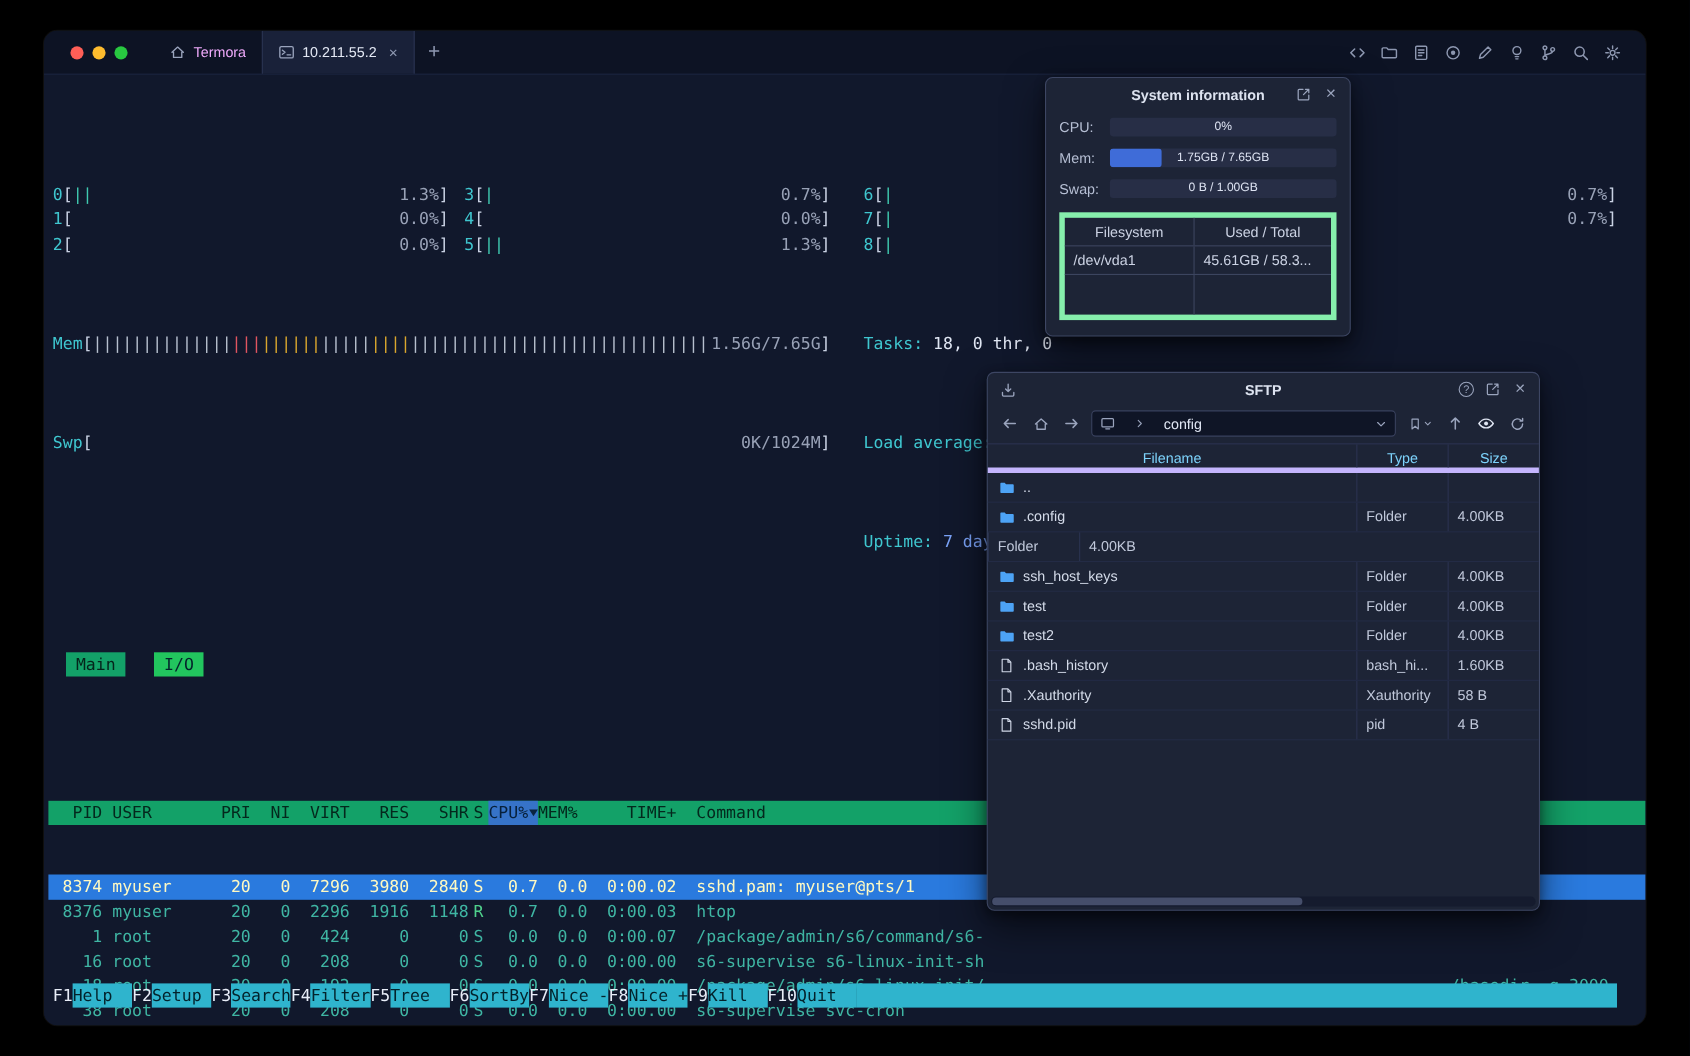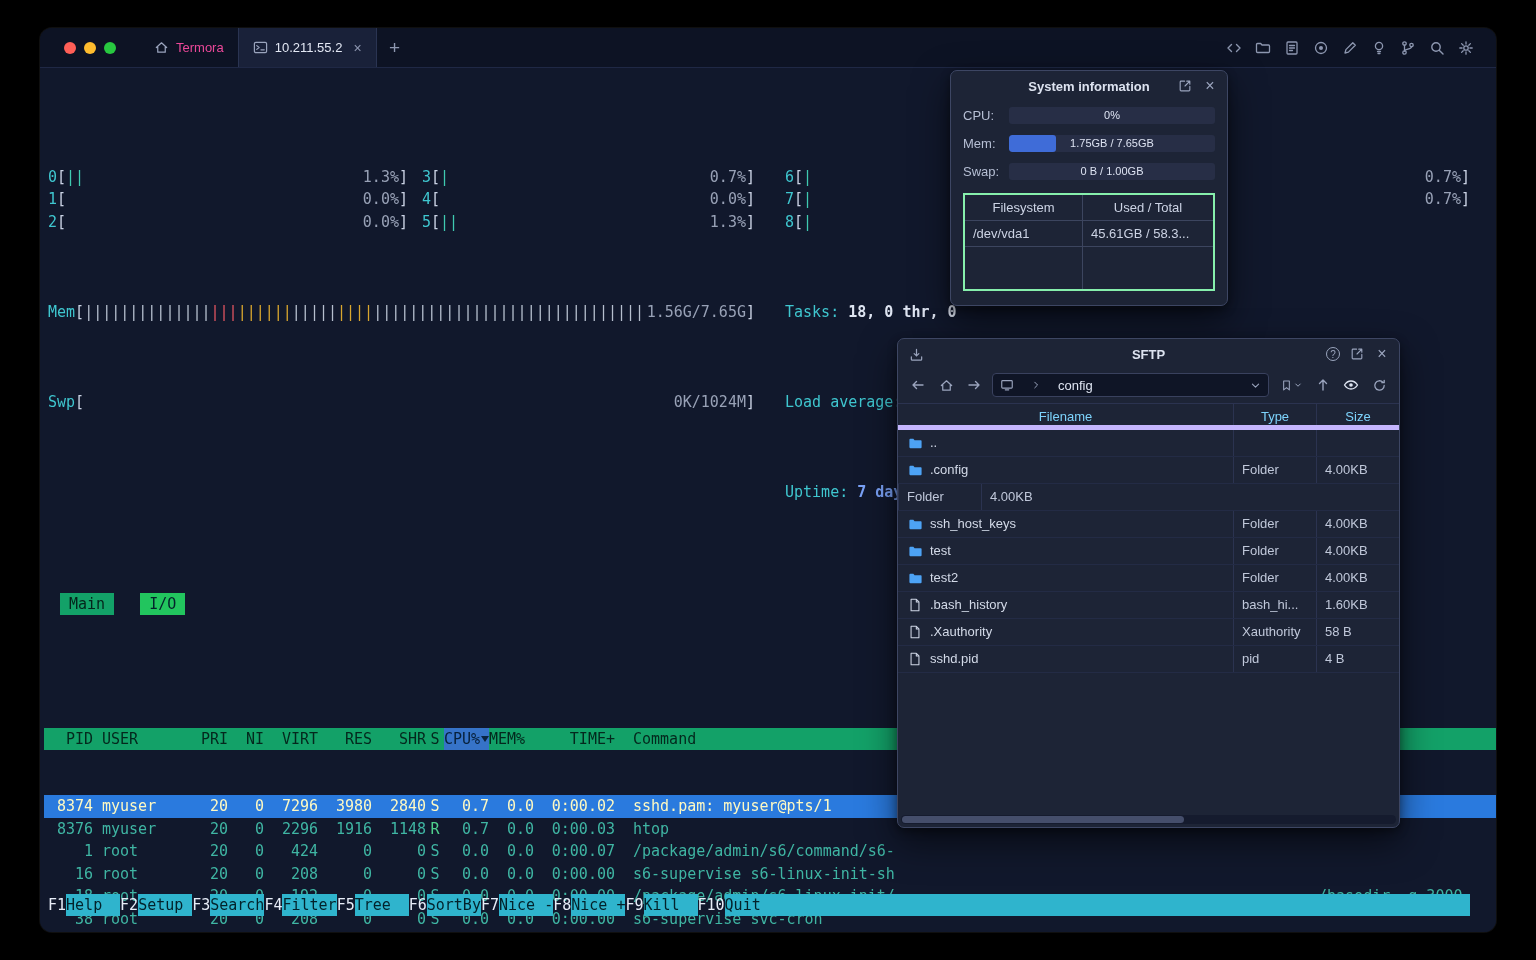--- a/index.html
+++ b/index.html
@@ -7,21 +7,21 @@
   svg{display:block}
 
   .window{position:absolute;left:40px;top:28px;width:1456px;height:904px;background:#11182c;
     border-radius:12px;overflow:hidden;box-shadow:0 0 0 1px rgba(255,255,255,.06),0 20px 60px rgba(0,0,0,.6)}
 
   
   .titlebar{height:40px;background:#0d1324;border-bottom:1px solid #1f2845;display:flex;align-items:stretch}
   .lights{display:flex;gap:8px;align-items:center;padding:0 24px 0 24px}
   .light{width:12px;height:12px;border-radius:50%}
   .tl-close{background:#ff5f57}.tl-min{background:#febc2e}.tl-zoom{background:#28c840}
-  .tab{display:flex;align-items:center;gap:7px;padding:0 14px;font-size:13px;color:#ec4899;cursor:default}
+  .tab{display:flex;align-items:center;gap:7px;padding:0 14px;font-size:13px;color:#f0abfc;cursor:default}
   .tab.active{background:#192139;border-left:1px solid #2a3452;border-right:1px solid #2a3452;color:#e3e8f4}
   .tab .ticon{color:#9aa4bd}
   .tclose{margin-left:4px;color:#8d97b0;font-size:14px;line-height:1}
   .newtab{width:36px;display:flex;align-items:center;justify-content:center;color:#8d97b0;font-size:19px}
   .tbicons{margin-left:auto;display:flex;align-items:center;gap:12px;padding-right:22px}
   .tbicon{width:17px;height:17px;color:#8d97b0;display:flex;align-items:center;justify-content:center}
 
   
   .terminal{position:absolute;left:0;right:0;top:40px;bottom:0;background:#11182c;
     font-family:"DejaVu Sans Mono",monospace;font-size:15px;line-height:22.5px;color:#3fb5a3;
@@ -32,21 +32,21 @@
   .meter{display:flex;min-width:0}
   .mt1{width:360px;margin-right:14px}
   .mt2{flex:1}.mt3{flex:1}
   .meter .sp{flex:1}
   .mlab{color:#3fc6cf}
   .mbr{color:#cad2e4}
   .mbars{color:#3fc9b0;overflow:hidden}
   .mpct,.mtext{color:#98a1b6}
   .seg-g{color:#b6bfce}.seg-r{color:#e05561}.seg-y{color:#d9a62e}
   .tlab{color:#3fc6cf}
-  .tval{color:#dfe5f2;font-weight:bold}
+  .tval{color:#dfe5f2;font-weight:normal}
   .tval.up{color:#7aa2f7}
 
   .htabs{display:flex;gap:26px;margin:22px 0 0 12px}
   .htab{padding:0 9px}
   .htab-main{background:#13a168;color:#05241b}
   .htab-io{background:#22c55e;color:#04222b}
 
   .proc-wrap{margin:0 -26px 0 -4px}
   .prow{display:flex;white-space:pre;padding:0 26px 0 4px;position:relative}
   .cell{flex:none}
@@ -83,21 +83,21 @@
     display:flex;align-items:center;justify-content:center;color:#9aa4bd}
 
   
   .sysinfo{left:910px;top:42px;width:278px;height:236px}
   .si-row{display:flex;align-items:center;height:28px;padding:0 12px}
   .si-label{width:46px;color:#b6bfd4}
   .si-bar{flex:1;height:17px;background:#272e46;border-radius:3px;position:relative;overflow:hidden}
   .si-fill{position:absolute;left:0;top:0;bottom:0;background:#3f6cd8;border-radius:3px}
   .si-text{position:absolute;inset:0;display:flex;align-items:center;justify-content:center;
     font-size:11px;color:#dde3f2}
-  .fs-table{margin:8px 12px 0 12px;border:2px solid #86efac;height:98px;display:flex;flex-direction:column}
+  .fs-table{margin:8px 12px 0 12px;border:5px solid #86efac;height:98px;display:flex;flex-direction:column}
   .fs-row{display:flex;height:26px;line-height:25px;border-bottom:1px solid #3c455f;flex:none}
   .fs-row .fc1{width:118px;border-right:1px solid #3c455f;padding:0 8px;overflow:hidden}
   .fs-row .fc2{flex:1;padding:0 8px;overflow:hidden}
   .fs-head .fc1,.fs-head .fc2{text-align:center}
   .fs-fill{flex:1;display:flex}
   .fs-fill .fc1{width:118px;border-right:1px solid #3c455f}
 
   
   .sftp{left:857px;top:310px;width:503px;height:490px}
   .sftp-toolbar{height:32px;display:flex;align-items:center;gap:8px;padding:0 10px}

